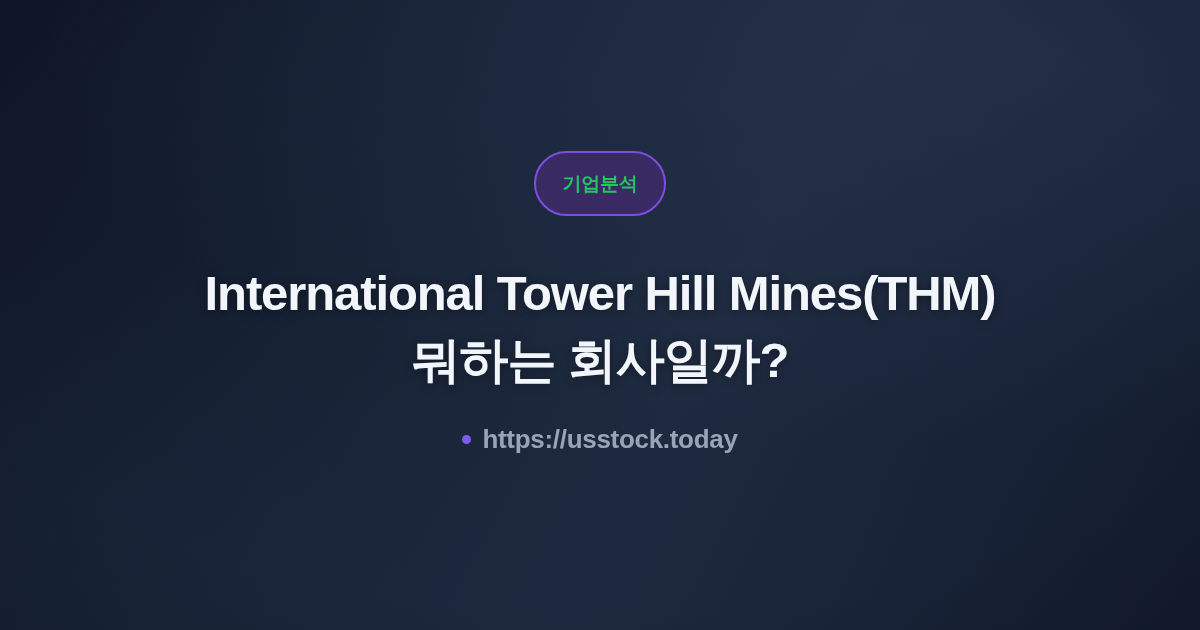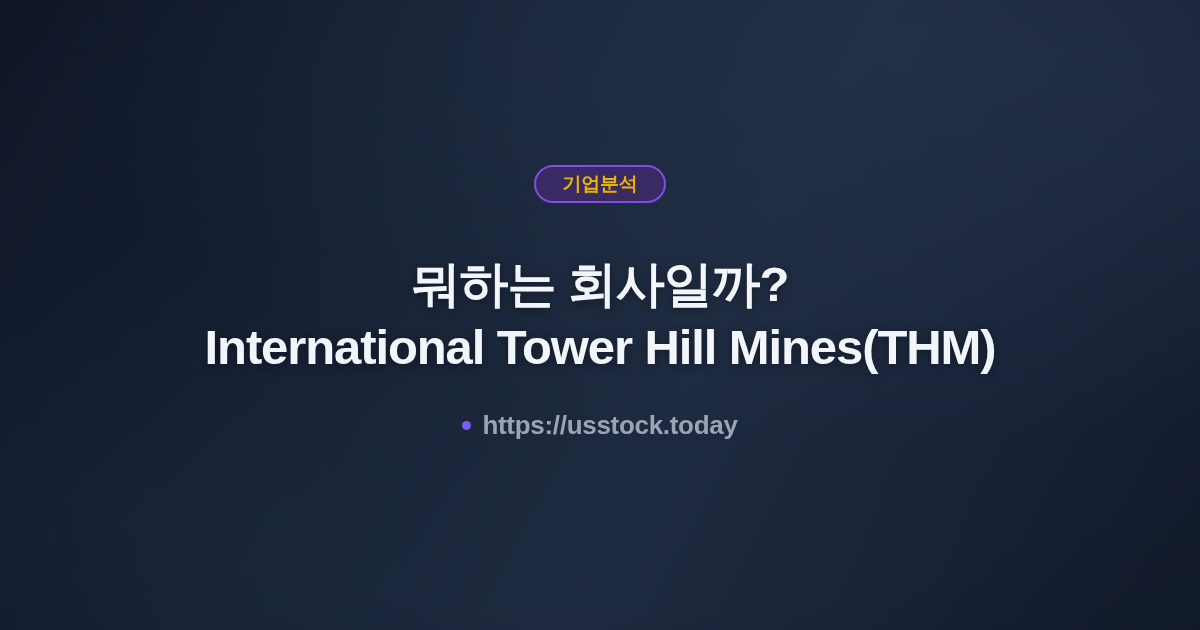--- a/index.html
+++ b/index.html
@@ -49,26 +49,26 @@
     justify-content: center;
     padding: 0 60px;
     padding-bottom: 24px;
   }
 
   
   .badge {
     display: inline-flex;
     align-items: center;
     justify-content: center;
-    height: 38px;
+    height: 65px;
     padding: 0 26px;
     border: 2px solid #7c4fe0;
     border-radius: 999px;
     background: #3a2a63;
-    color: #eab308;
+    color: #22c55e;
     font-size: 19px;
     font-weight: 700;
     letter-spacing: -0.2px;
     line-height: 1;
     margin-bottom: 46px;
     white-space: nowrap;
   }
 
   
   .title {
@@ -113,22 +113,22 @@
 </style>
 </head>
 <body>
 
 <div class="og-card">
   <div class="content">
 
     <div class="badge">기업분석</div>
 
     <h1 class="title">
+      <span class="line line-1">International Tower Hill Mines(THM)</span>
       <span class="line line-2">뭐하는 회사일까?</span>
-      <span class="line line-1">International Tower Hill Mines(THM)</span>
     </h1>
 
     <div class="site-url">
       <span class="bullet-dot"></span>
       <span>https://usstock.today</span>
     </div>
 
   </div>
 </div>
 

